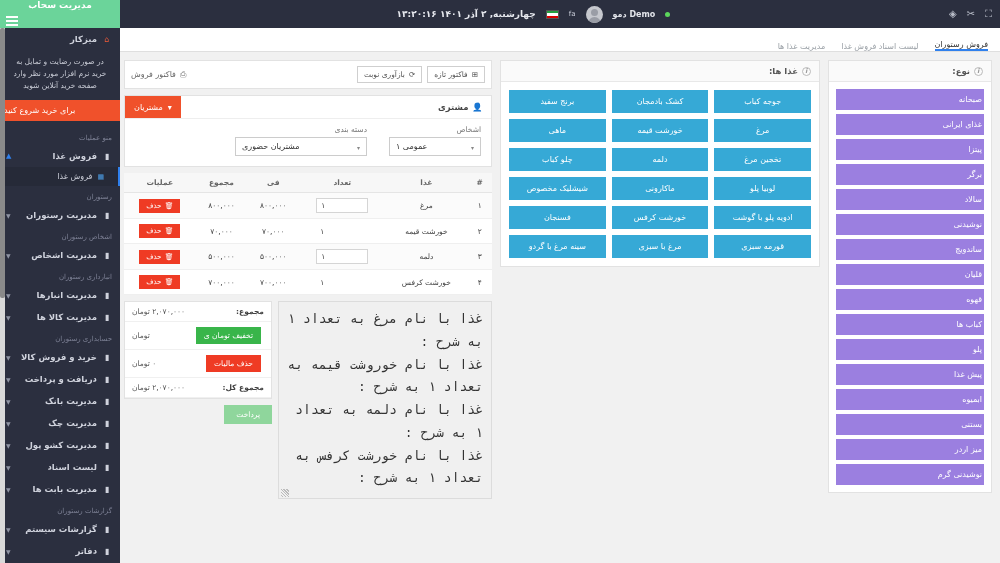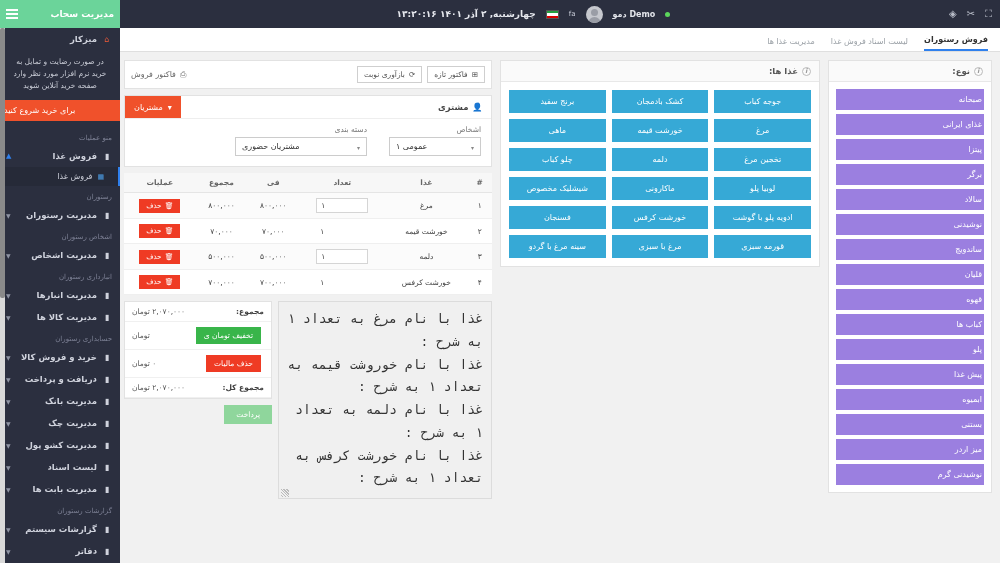--- a/index.html
+++ b/index.html
@@ -7,21 +7,21 @@
     width: 1000px; height: 563px; overflow: hidden;
     font-family: "DejaVu Sans", "Liberation Sans", sans-serif;
     background: #ffffff; direction: rtl;
   }
   .app { display: flex; width: 1000px; height: 563px; }
 
   
   .sidebar { width: 120px; height: 563px; background: #2b2f3f; flex: 0 0 120px;
              position: relative; overflow: hidden; }
   .brand { height: 28px; background: #6bd49a; display: flex; align-items: center;
-           justify-content: flex-end; padding: 0 6px; gap: 6px; }
+           justify-content: flex-start; padding: 0 6px; gap: 6px; flex-direction: column; }
   .brand-title { color: #fff; font-size: 9px; font-weight: bold; white-space: nowrap; }
   .hamburger { width: 12px; height: 10px; display: flex; flex-direction: column;
                justify-content: space-between; margin-right: auto; }
   .hamburger i { display: block; height: 2px; background: #fff; width: 100%; }
   .side-scroll { height: 535px; overflow: hidden; position: relative; }
   .scrollbar-track { position: absolute; left: 0; top: 0; width: 5px; height: 535px;
                      background: #d9d9d9; }
   .scrollbar-thumb { position: absolute; left: 0; top: 0; width: 5px; height: 270px;
                      background: #8a8a8a; border-radius: 2px; }
   .side-item { display: flex; align-items: center; justify-content: flex-start;
@@ -60,22 +60,22 @@
   .tb-avatar::after { content: ""; position: absolute; width: 7px; height: 7px;
                       border-radius: 50%; background: #9a9da6; left: 5px; top: 3px; }
   .tb-avatar::before { content: ""; position: absolute; width: 13px; height: 8px;
                        border-radius: 7px 7px 0 0; background: #9a9da6; left: 2px; top: 11px; }
   .tb-user { color: #e3e5eb; font-size: 8px; font-weight: bold; }
   .tb-dot { width: 5px; height: 5px; border-radius: 50%; background: #5cd65c; }
 
   .tabbar { height: 24px; background: #ffffff; display: flex; align-items: flex-end;
             justify-content: flex-start; padding: 0 12px; gap: 16px;
             border-bottom: 1px solid #dfdfdf; }
-  .tab { font-size: 8px; color: #9aa0a6; padding-bottom: 5px; white-space: nowrap; }
-  .tab.active { color: #333; font-weight: bold; border-bottom: 2px solid #2f80ed; }
+  .tab { font-size: 8px; color: #9aa0a6; white-space: nowrap; }
+  .tab.active { color: #333; font-weight: normal; border-bottom: 2px solid #2f80ed; }
 
   .content { display: flex; gap: 8px; padding: 8px; height: 511px; align-items: flex-start; }
 
   .panel { background: #fff; border: 1px solid #e2e2e2; }
   .panel-head { background: #fafafa; border-bottom: 1px solid #e8e8e8; padding: 5px 8px;
                 font-size: 8.5px; color: #555; display: flex; align-items: center;
                 justify-content: space-between; }
   .panel-head .ph-right { display: flex; align-items: center; gap: 4px; font-weight: bold; }
   .info-i { width: 9px; height: 9px; border-radius: 50%; border: 1px solid #bbb;
             color: #999; font-size: 6.5px; display: flex; align-items: center;

